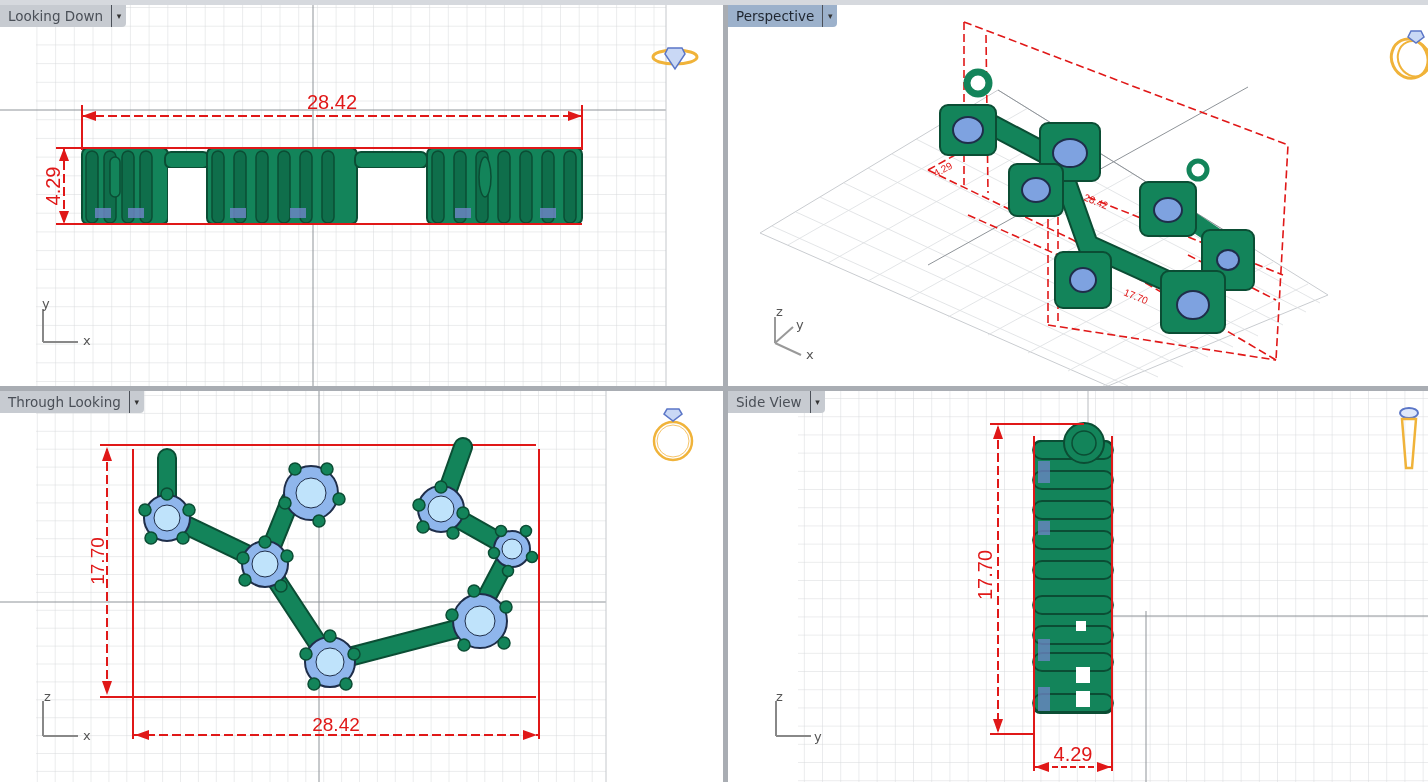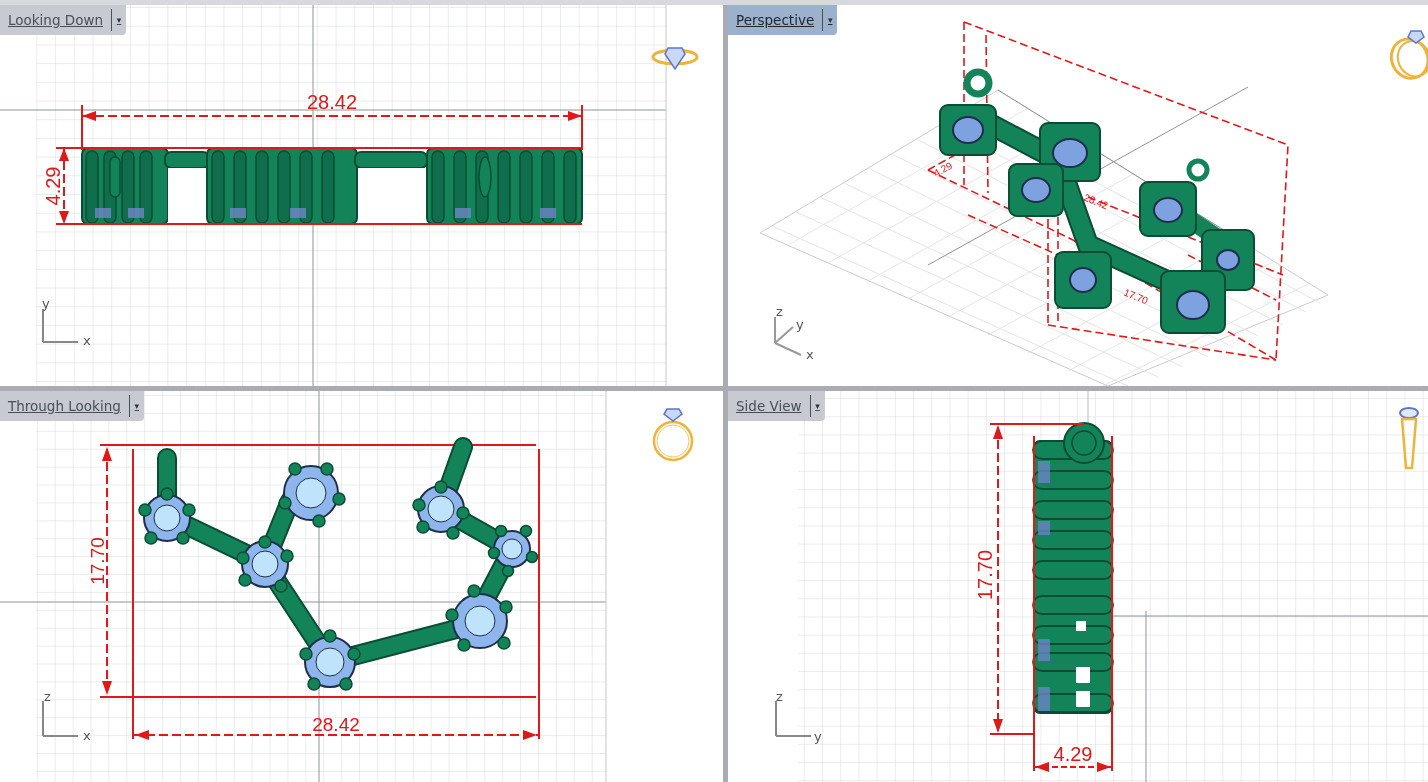--- a/index.html
+++ b/index.html
@@ -1,20 +1,20 @@
 <!DOCTYPE html>
 <html><head>
 <meta charset="utf-8">
 <style>
   html,body{margin:0;padding:0;}
   body{width:1428px;height:782px;background:#a9adb3;position:relative;overflow:hidden;font-family:"DejaVu Sans","Liberation Sans",sans-serif;}
   .topstrip{position:absolute;left:0;top:0;width:1428px;height:5px;background:#d6d9de;}
   .vp{position:absolute;background:#ffffff;overflow:hidden;}
   .vp svg.scene{position:absolute;left:0;top:0;}
-  .vp-tab{position:absolute;left:0;top:0;height:30px;display:flex;align-items:center;padding:0 0 0 8px;border-radius:0 0 4px 0;font-size:13.5px;color:#4a4f57;background:#c7cbd1;z-index:5;text-decoration:underline;}
+  .vp-tab{position:absolute;left:0;top:0;height:22px;display:flex;align-items:center;padding:0 0 0 8px;border-radius:0 0 4px 0;font-size:13.5px;color:#4a4f57;background:#c7cbd1;z-index:5;}
   .vp-tab.active{background:#9cb1cb;color:#1f2630;}
   .vp-tab .lbl{padding-right:8px;}
   .vp-tab .dd{width:14px;height:22px;border-left:1px solid #4b5058;display:flex;align-items:center;justify-content:center;font-size:9px;color:#333;}
   .axis-lbl{font-family:"DejaVu Sans",sans-serif;font-size:13px;fill:#555;}
   .dim-txt{font-family:"Liberation Sans",sans-serif;fill:#e01818;}
 </style>
 </head>
 <body>
 
 <div class="topstrip"></div>

